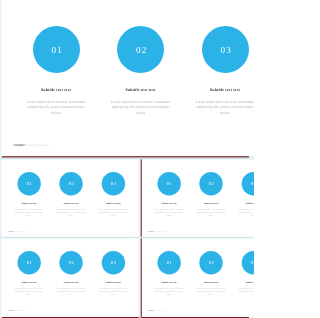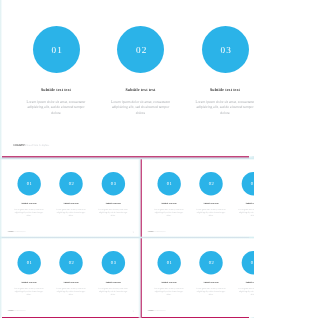--- a/index.html
+++ b/index.html
@@ -4,21 +4,21 @@
 <title>Slide Preview</title>
 <style>
   html,body{margin:0;padding:0;}
   body{
     width:281px;height:318px;overflow:hidden;
     background:#ffffff;
     font-family:"Liberation Serif", serif;
     -webkit-font-smoothing:antialiased;
     text-rendering:geometricPrecision;
   }
-  .page{position:relative;width:254px;height:318px;background:#be185d;overflow:hidden;}
+  .page{position:relative;width:254px;height:318px;background:#7f1d1d;overflow:hidden;}
 
   
   .edge-l{position:absolute;left:0;top:0;width:2px;height:318px;
           background:linear-gradient(to right,#ddeff1,#fafdfe);}
   .edge-r{position:absolute;right:0;top:0;width:5px;height:318px;
           background:linear-gradient(to left,#ddeef1,#f0f8fa 55%,#fdfeff);}
 
   
   .slide{position:relative;width:277px;height:156px;background:#fff;overflow:hidden;}
   .sub,.desc,.logo,.pageno,.num{transform:translateZ(0);}

